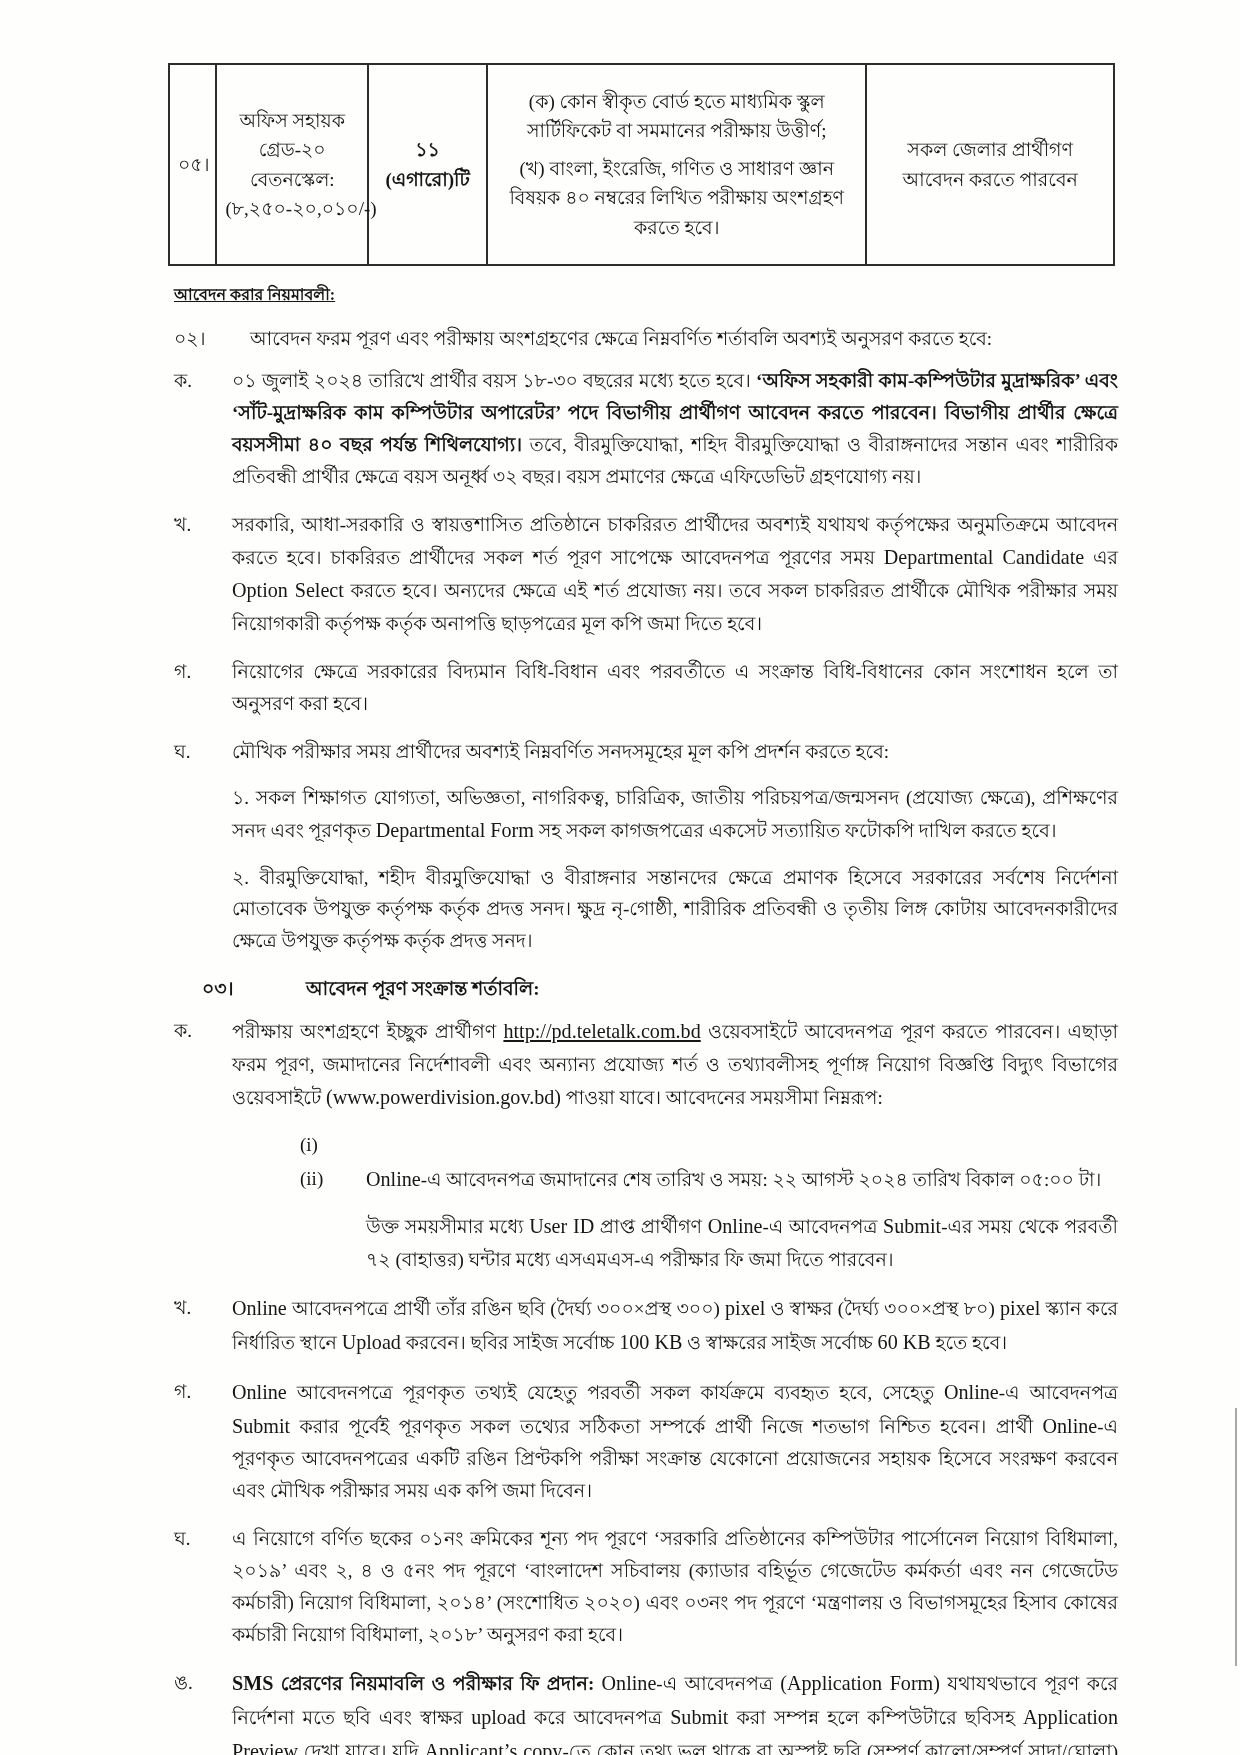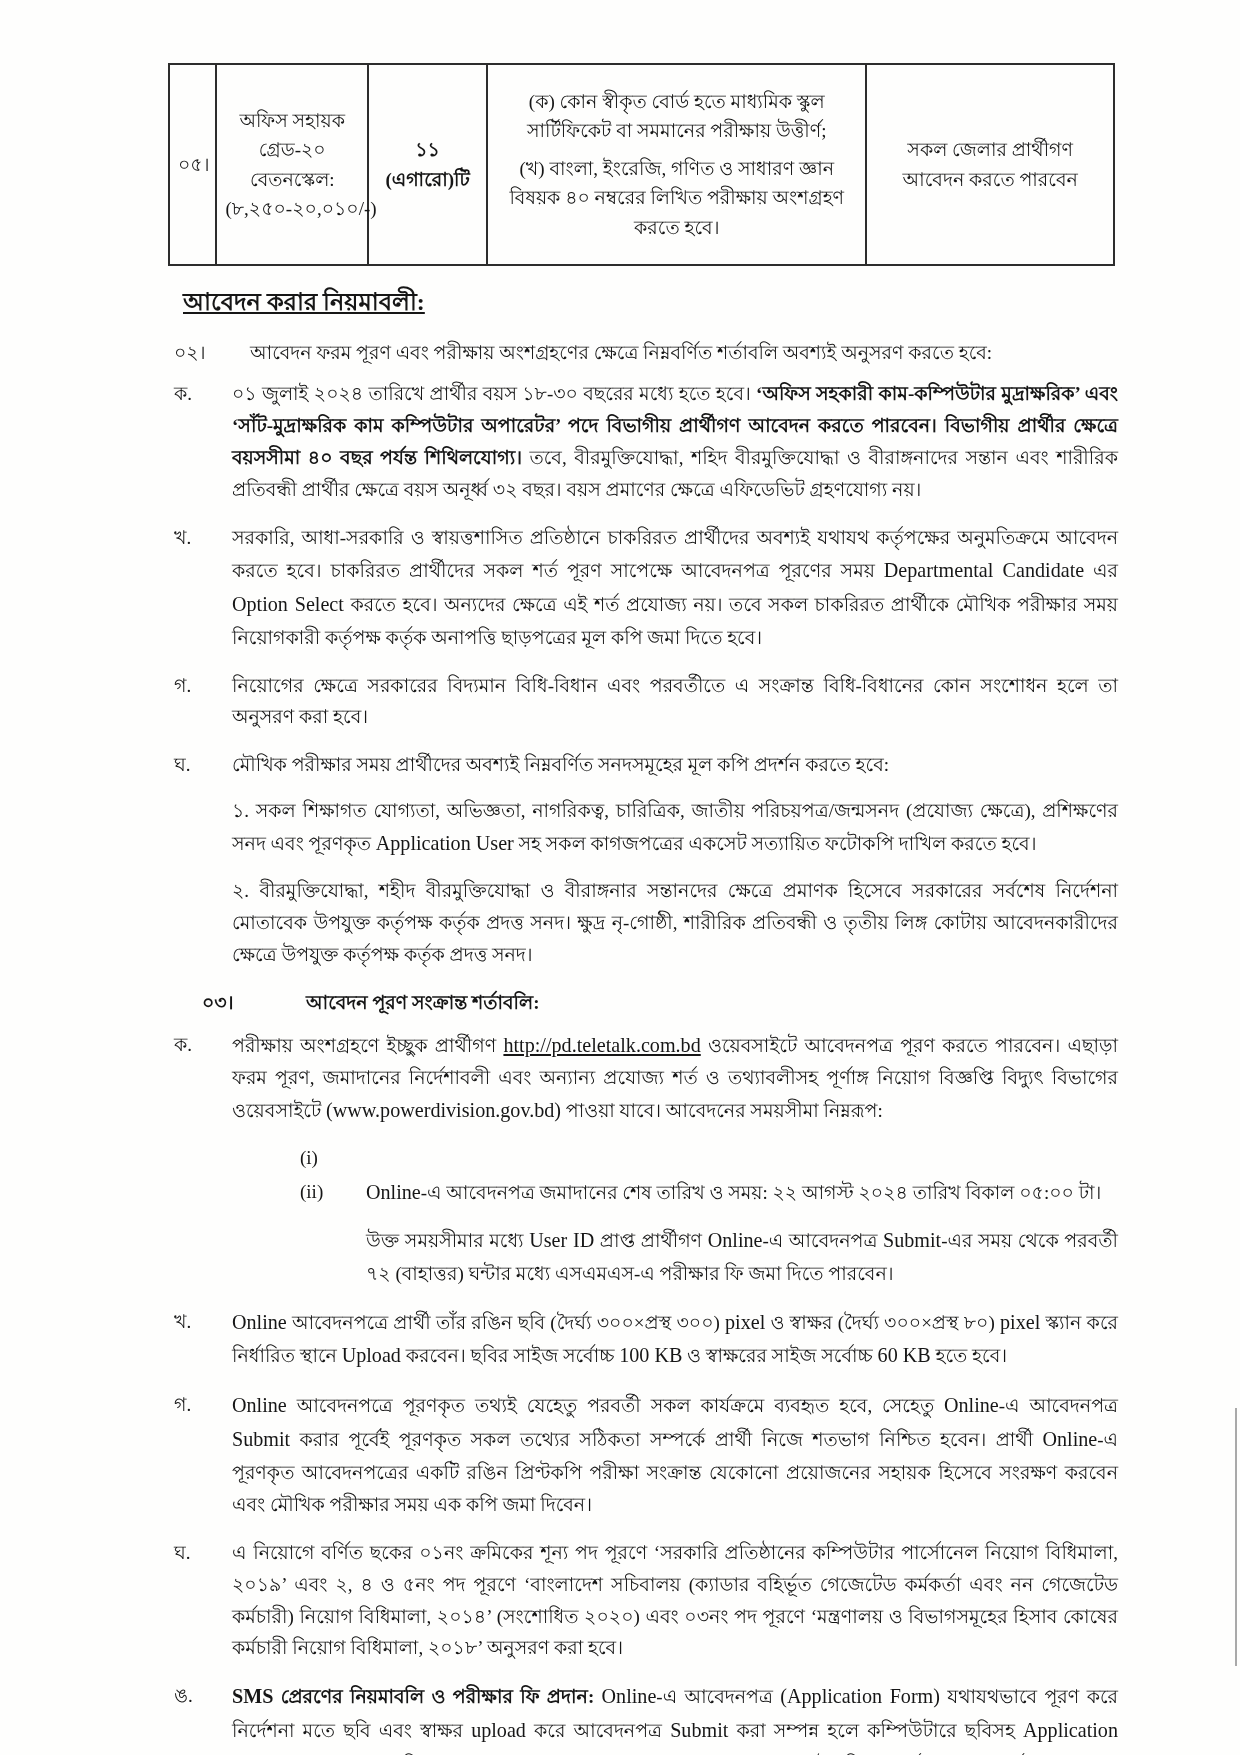--- a/index.html
+++ b/index.html
@@ -31,22 +31,22 @@
     text-align:center;
   }
   td.c-serial  { width:45px;  text-align:center; vertical-align:top; padding-top:10px; }
   td.c-post    { width:144px; text-align:left; vertical-align:top; padding-top:8px; }
   td.c-count   { width:113px; text-align:center; vertical-align:top; padding-top:10px;font-weight:bold; }
   td.c-qual    { width:360px; text-align:left; }
   td.c-dist    { width:235px; text-align:center; }
   td.c-qual p + p { margin-top:8px; }
   
   h2.rules-heading {
-    margin:16px 0 14px 15px;
-    font-size:24px;
+    margin:16px 0 14px 6px;
+    font-size:16px;
     font-weight:bold;
     text-decoration:underline;
   }
   
   .item { display:flex; margin:0 0 16px 6px; }
   .item .lbl { flex:none; width:58px; }
   .item .txt { flex:1; text-align:justify; }
   .item.tight { margin-bottom:10px;gap:18px; }
   .bold { font-weight:bold;margin-left:28px; }
   .txt p.subpara { margin-top:14px; }
@@ -107,21 +107,21 @@
 
   <div class="item">
     <div class="lbl">গ.</div>
     <div class="txt">নিয়োগের ক্ষেত্রে সরকারের বিদ্যমান বিধি-বিধান এবং পরবর্তীতে এ সংক্রান্ত বিধি-বিধানের কোন সংশোধন হলে তা অনুসরণ করা হবে।</div>
   </div>
 
   <div class="item">
     <div class="lbl">ঘ.</div>
     <div class="txt">
       <p>মৌখিক পরীক্ষার সময় প্রার্থীদের অবশ্যই নিম্নবর্ণিত সনদসমূহের মূল কপি প্রদর্শন করতে হবে:</p>
-      <p class="subpara">১. সকল শিক্ষাগত যোগ্যতা, অভিজ্ঞতা, নাগরিকত্ব, চারিত্রিক, জাতীয় পরিচয়পত্র/জন্মসনদ (প্রযোজ্য ক্ষেত্রে), প্রশিক্ষণের সনদ এবং পূরণকৃত <span class="en">Application User</span> সহ সকল কাগজপত্রের একসেট সত্যায়িত ফটোকপি দাখিল করতে হবে।</p>
+      <p class="subpara">১. সকল শিক্ষাগত যোগ্যতা, অভিজ্ঞতা, নাগরিকত্ব, চারিত্রিক, জাতীয় পরিচয়পত্র/জন্মসনদ (প্রযোজ্য ক্ষেত্রে), প্রশিক্ষণের সনদ এবং পূরণকৃত <span class="en">Departmental Form</span> সহ সকল কাগজপত্রের একসেট সত্যায়িত ফটোকপি দাখিল করতে হবে।</p>
       <p class="subpara">২. বীরমুক্তিযোদ্ধা, শহীদ বীরমুক্তিযোদ্ধা ও বীরাঙ্গনার সন্তানদের ক্ষেত্রে প্রমাণক হিসেবে সরকারের সর্বশেষ নির্দেশনা মোতাবেক উপযুক্ত কর্তৃপক্ষ কর্তৃক প্রদত্ত সনদ। ক্ষুদ্র নৃ-গোষ্ঠী, শারীরিক প্রতিবন্ধী ও তৃতীয় লিঙ্গ কোটায় আবেদনকারীদের ক্ষেত্রে উপযুক্ত কর্তৃপক্ষ কর্তৃক প্রদত্ত সনদ।</p>
     </div>
   </div>
 
   <div class="item tight">
     <div class="lbl bold">০৩।</div>
     <div class="txt bold">আবেদন পূরণ সংক্রান্ত শর্তাবলি:</div>
   </div>
 
   <div class="item">

